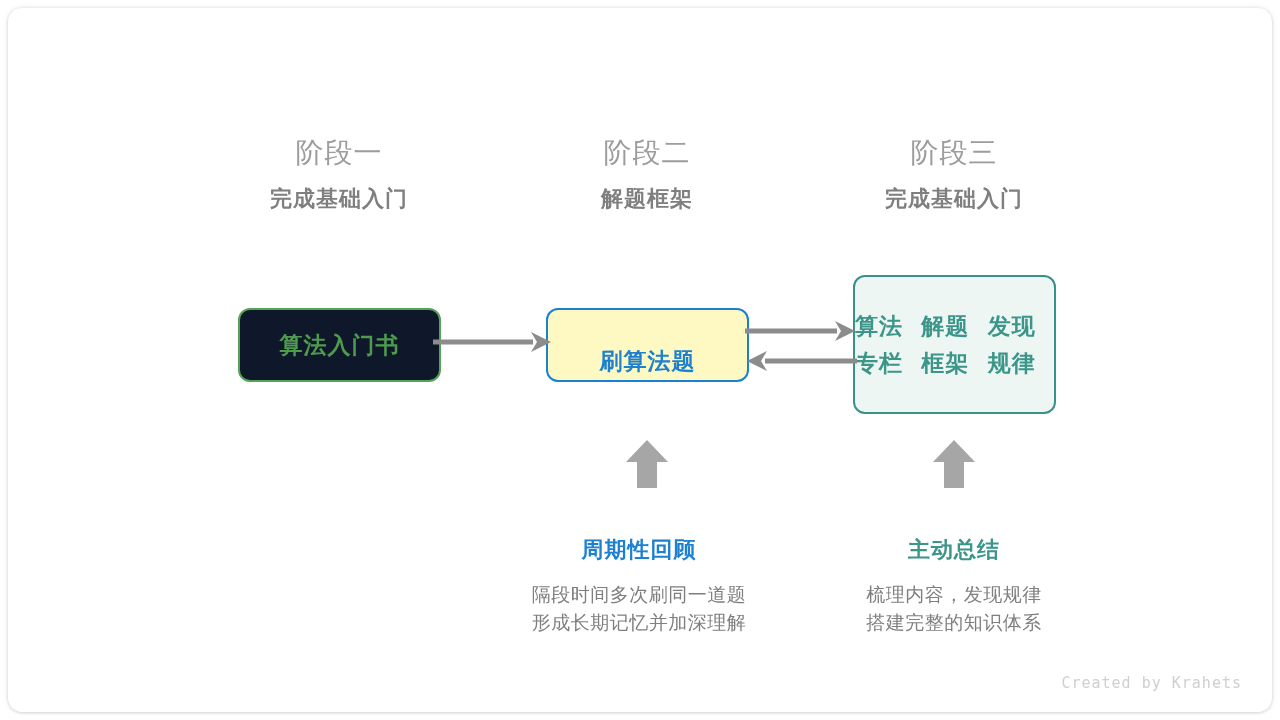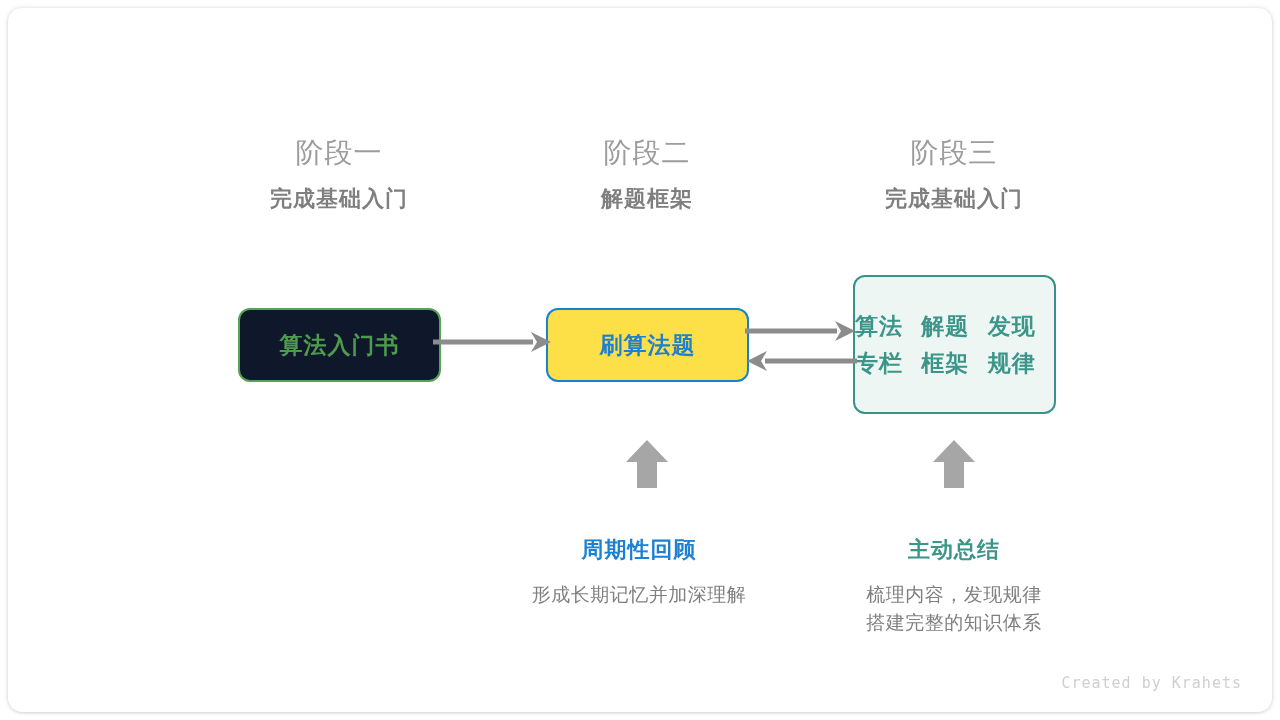--- a/index.html
+++ b/index.html
@@ -58,22 +58,23 @@
 
   #node-book {
     left: 230px; top: 300px; width: 203px; height: 74px;
     border: 2px solid #56a256;
     background: #0f172a;
     color: #4e9b4e;
   }
   #node-practice {
     left: 538px; top: 300px; width: 203px; height: 74px;
     border: 2px solid #1a80d0;
-    background: #fde047;
+    background: #fef9c3;
     color: #1d80d1;
+    align-items: flex-end;
   }
   #node-knowledge {
     left: 845px; top: 267px; width: 203px; height: 139px;
     border: 2px solid #37928a;
     background: #eef6f4;
     color: #3b9689;
   }
 
   .arrow-svg {
     position: absolute;
@@ -170,20 +171,21 @@
     <polygon points="22,2 43,24 32,24 32,50 12,50 12,24 1,24" fill="#a6a6a6"></polygon>
   </svg>
 
   <svg class="up-arrow" style="left:924px; top:430px;" viewBox="0 0 44 50">
     <polygon points="22,2 43,24 32,24 32,50 12,50 12,24 1,24" fill="#a6a6a6"></polygon>
   </svg>
 
   <div class="note" style="left:481px; top:503px;">
     <div class="note-title blue">周期性回顾</div>
     <div class="note-desc">
+      <div>隔段时间多次刷同一道题</div>
       <div>形成长期记忆并加深理解</div>
     </div>
   </div>
 
   <div class="note" style="left:796px; top:503px;">
     <div class="note-title teal">主动总结</div>
     <div class="note-desc">
       <div>梳理内容，发现规律</div>
       <div>搭建完整的知识体系</div>
     </div>

